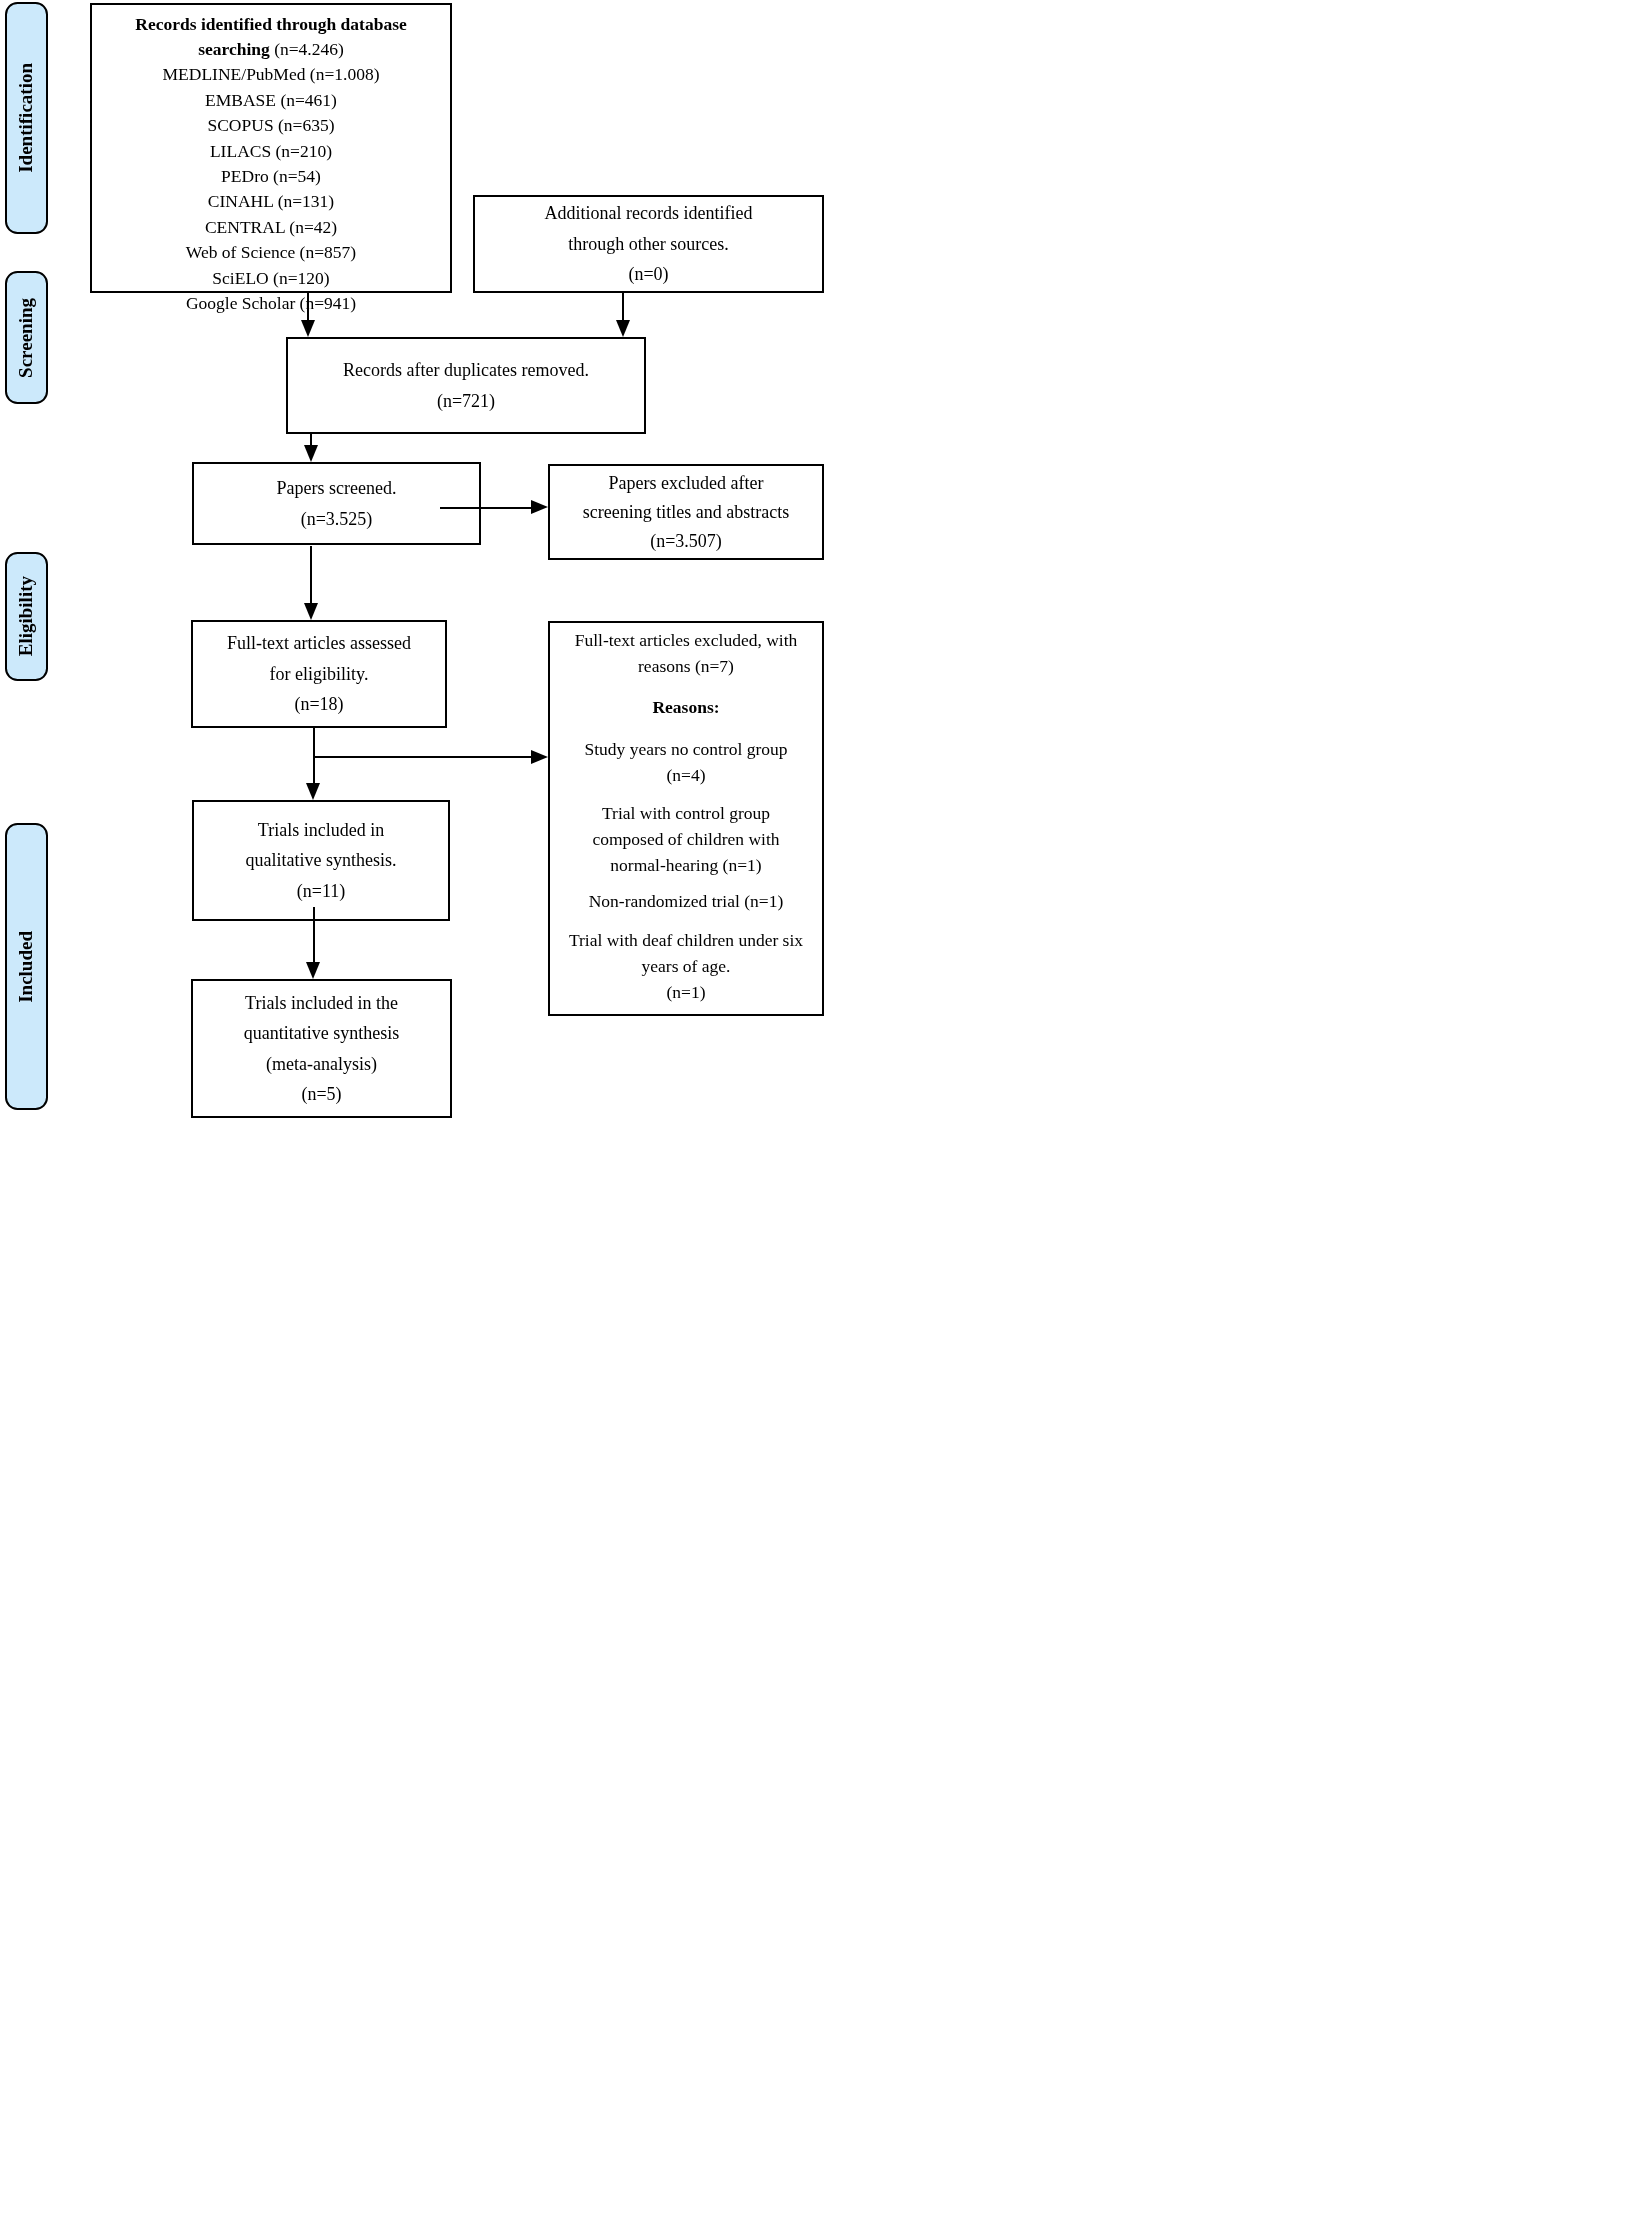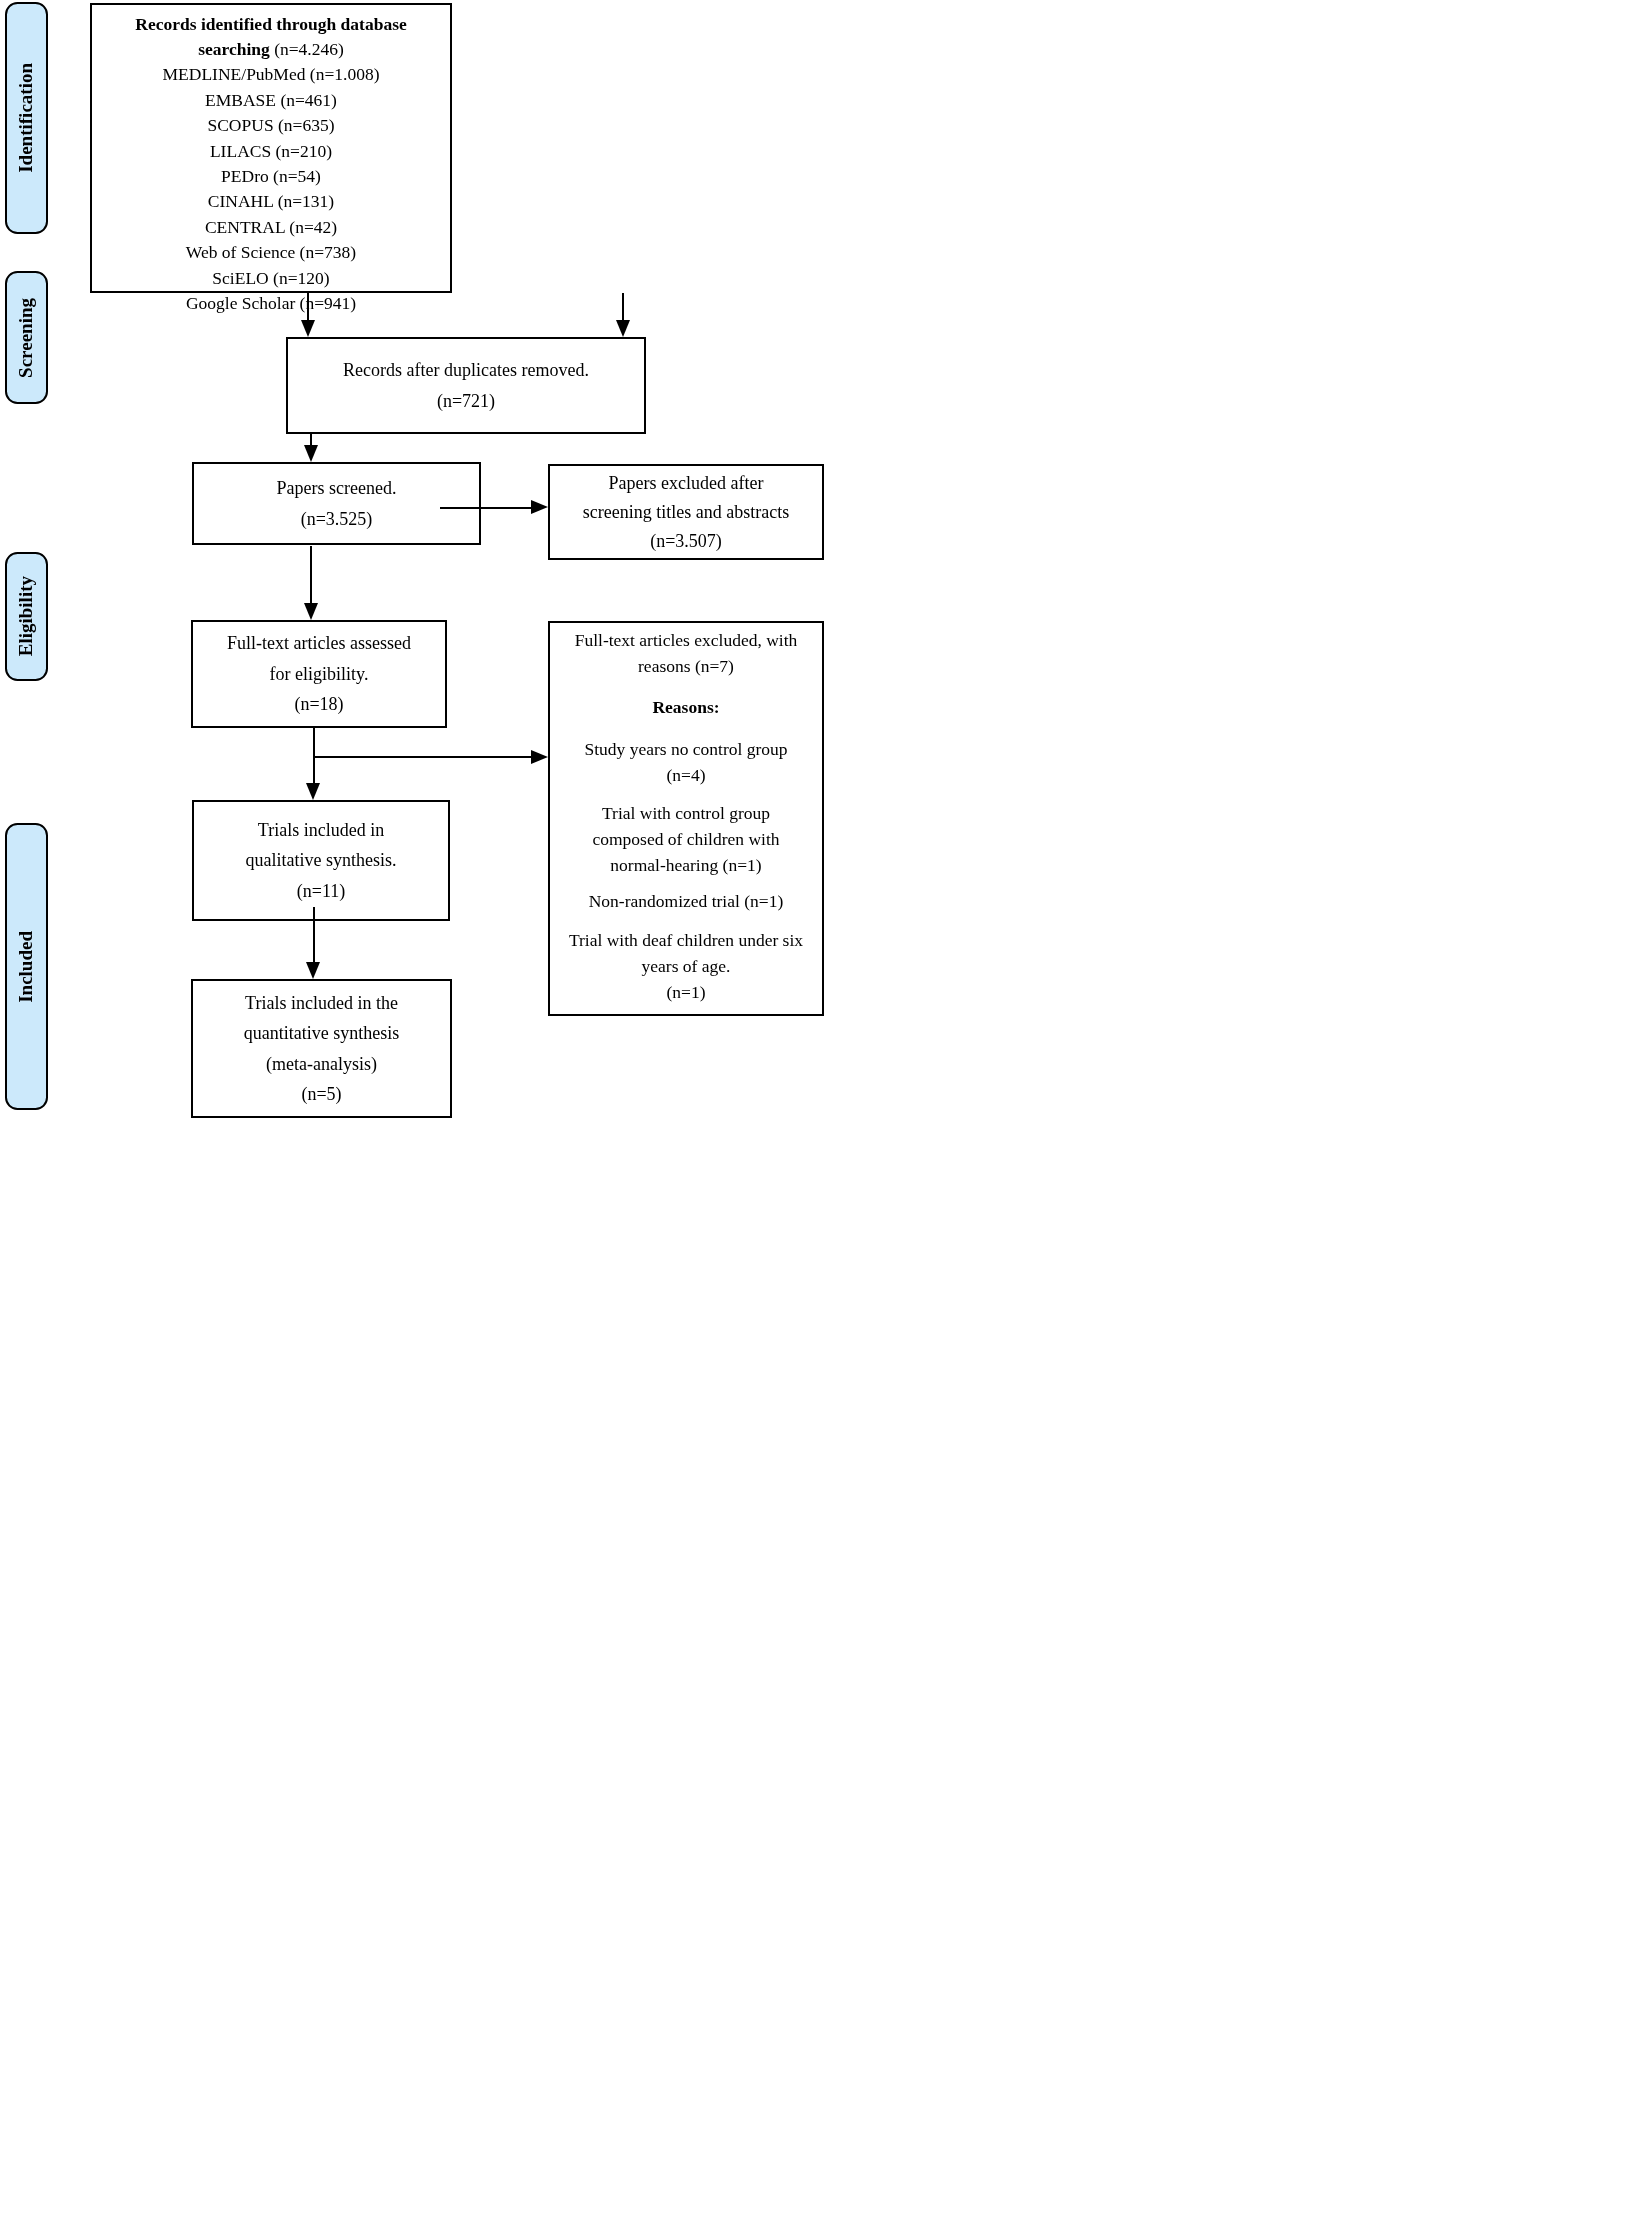--- a/index.html
+++ b/index.html
@@ -57,25 +57,30 @@
   <div class="box box-records" style="left:90px;top:2.8px;width:362px;height:290px;">
     <div class="ln bold">Records identified through database</div>
     <div class="ln"><span class="bold">searching</span><span> (n=4.246)</span></div>
     <div class="ln">MEDLINE/PubMed (n=1.008)</div>
     <div class="ln">EMBASE (n=461)</div>
     <div class="ln">SCOPUS (n=635)</div>
     <div class="ln">LILACS (n=210)</div>
     <div class="ln">PEDro (n=54)</div>
     <div class="ln">CINAHL (n=131)</div>
     <div class="ln">CENTRAL (n=42)</div>
-    <div class="ln">Web of Science (n=738)</div>
+    <div class="ln">Web of Science (n=857)</div>
     <div class="ln">SciELO (n=120)</div>
     <div class="ln">Google Scholar (n=941)</div>
   </div>
 
+  <div class="box" style="left:473px;top:195px;width:351px;height:98px;">
+    <div class="ln">Additional records identified</div>
+    <div class="ln">through other sources.</div>
+    <div class="ln">(n=0)</div>
+  </div>
 
   <div class="box" style="left:286px;top:337px;width:360px;height:97px;">
     <div class="ln">Records after duplicates removed.</div>
     <div class="ln">(n=721)</div>
   </div>
 
   <div class="box" style="left:192px;top:462px;width:289px;height:83px;">
     <div class="ln">Papers screened.</div>
     <div class="ln">(n=3.525)</div>
   </div>

